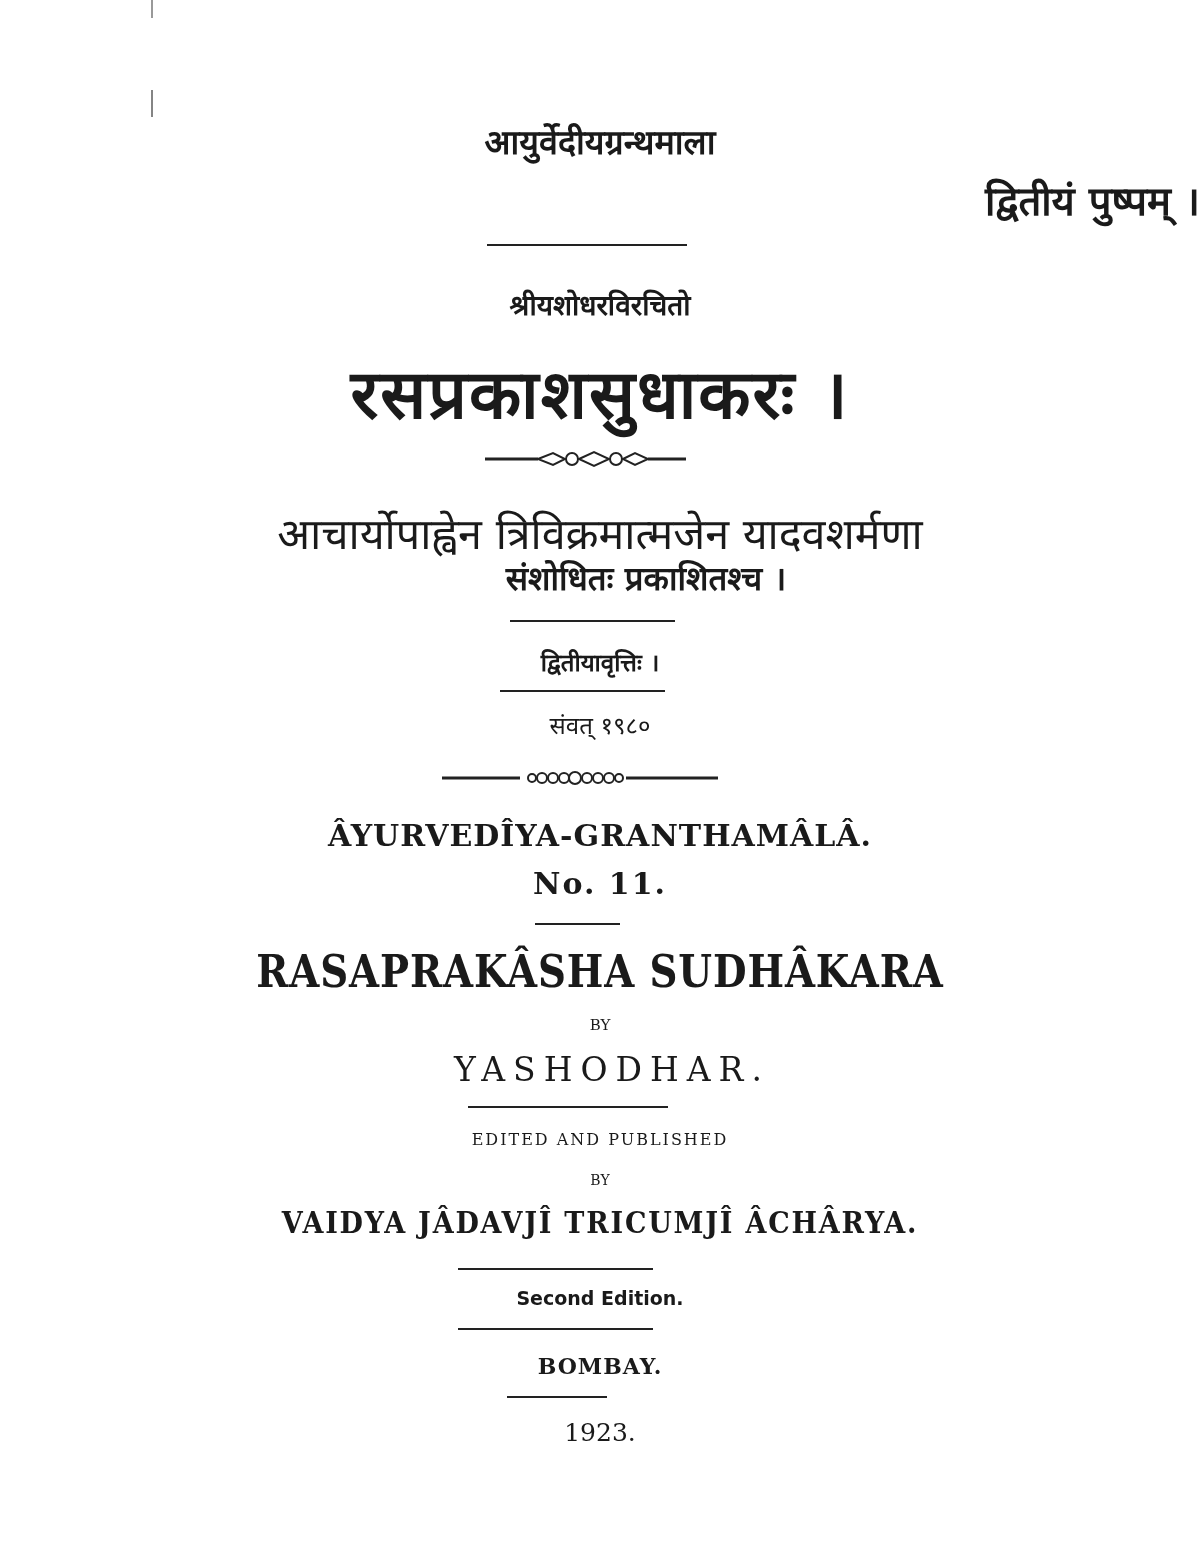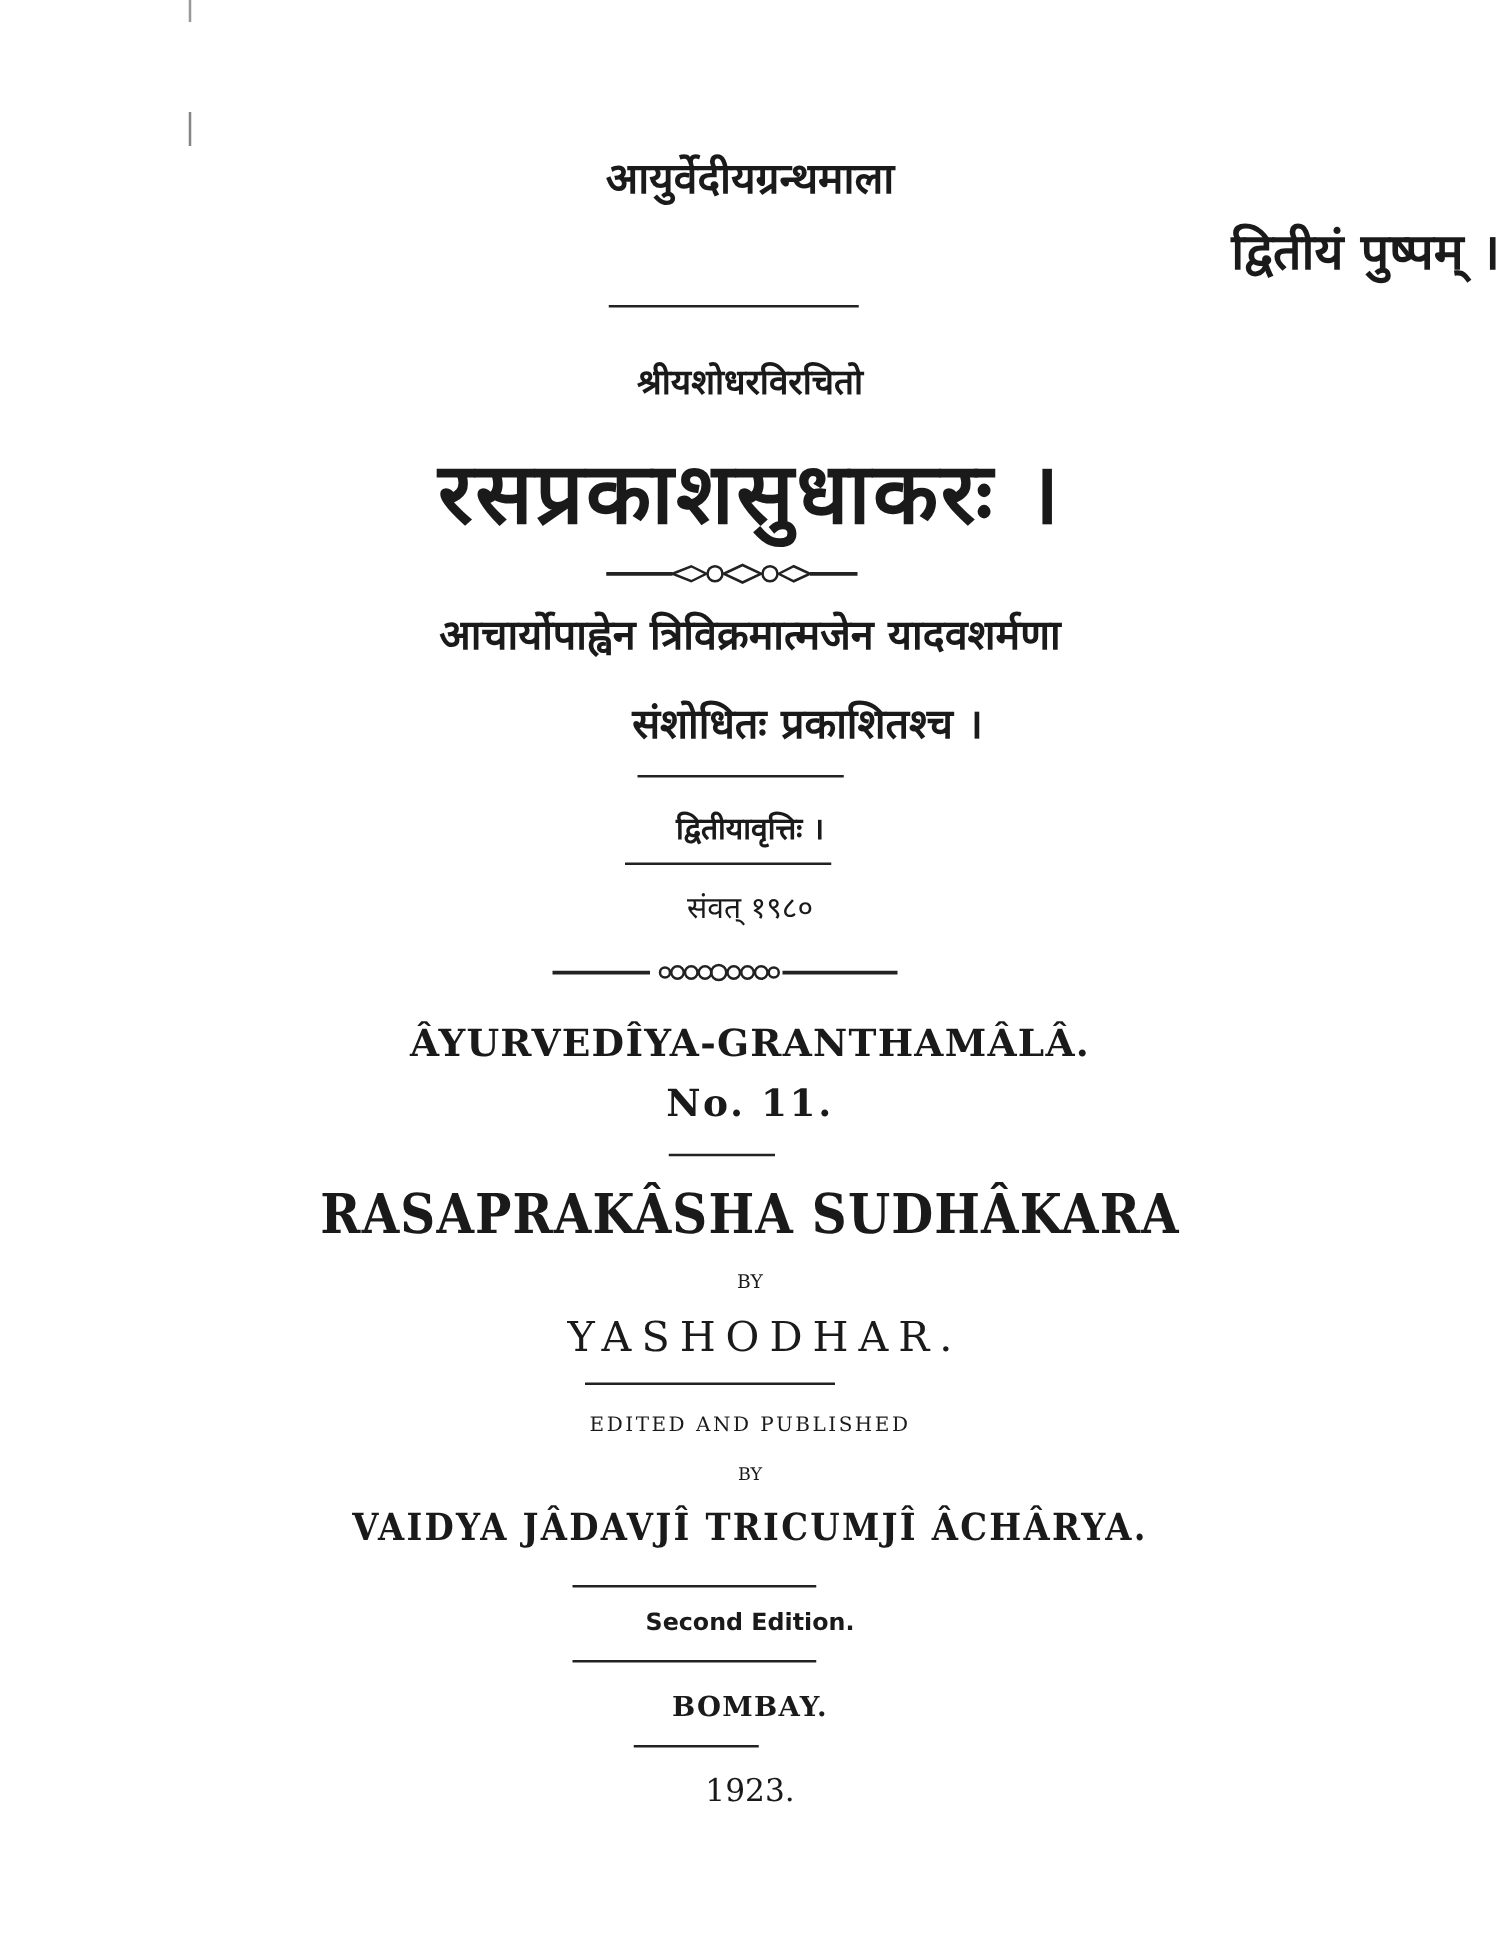--- a/index.html
+++ b/index.html
@@ -30,21 +30,21 @@
 <svg class="orn" style="left:483px;top:445px;" width="205" height="28" viewBox="0 0 205 28">
   <line x1="2" y1="14" x2="55" y2="14" stroke="#222" stroke-width="3"></line>
   <path d="M55 14 L70 8 L82 14 L70 20 Z" fill="none" stroke="#222" stroke-width="2"></path>
   <circle cx="89" cy="14" r="6" fill="none" stroke="#222" stroke-width="2"></circle>
   <path d="M96 14 L111 7 L126 14 L111 21 Z" fill="none" stroke="#222" stroke-width="2"></path>
   <circle cx="133" cy="14" r="6" fill="none" stroke="#222" stroke-width="2"></circle>
   <path d="M140 14 L152 8 L165 14 L152 20 Z" fill="none" stroke="#222" stroke-width="2"></path>
   <line x1="165" y1="14" x2="203" y2="14" stroke="#222" stroke-width="3"></line>
 </svg>
 
-<div class="line dev" style="top:484px;font-size:33px;font-weight:bold;">आचार्योपाह्वेन त्रिविक्रमात्मजेन यादवशर्मणा</div>
+<div class="line dev" style="top:503px;font-size:43px;font-weight:normal;">आचार्योपाह्वेन त्रिविक्रमात्मजेन यादवशर्मणा</div>
 <div class="line dev" style="top:555px;font-size:33px;font-weight:bold;padding-left:46px;">संशोधितः प्रकाशितश्च ।</div>
 <div class="rule" style="left:510px;top:620px;width:165px;"></div>
 
 <div class="line dev" style="top:645px;font-size:24px;font-weight:bold;">द्वितीयावृत्तिः ।</div>
 <div class="rule" style="left:500px;top:690px;width:165px;"></div>
 
 <div class="line dev" style="top:708px;font-size:24px;">संवत् १९८०</div>
 
 <svg class="orn" style="left:440px;top:770px;" width="280" height="16" viewBox="0 0 280 16">
   <line x1="2" y1="8" x2="80" y2="8" stroke="#222" stroke-width="3"></line>

